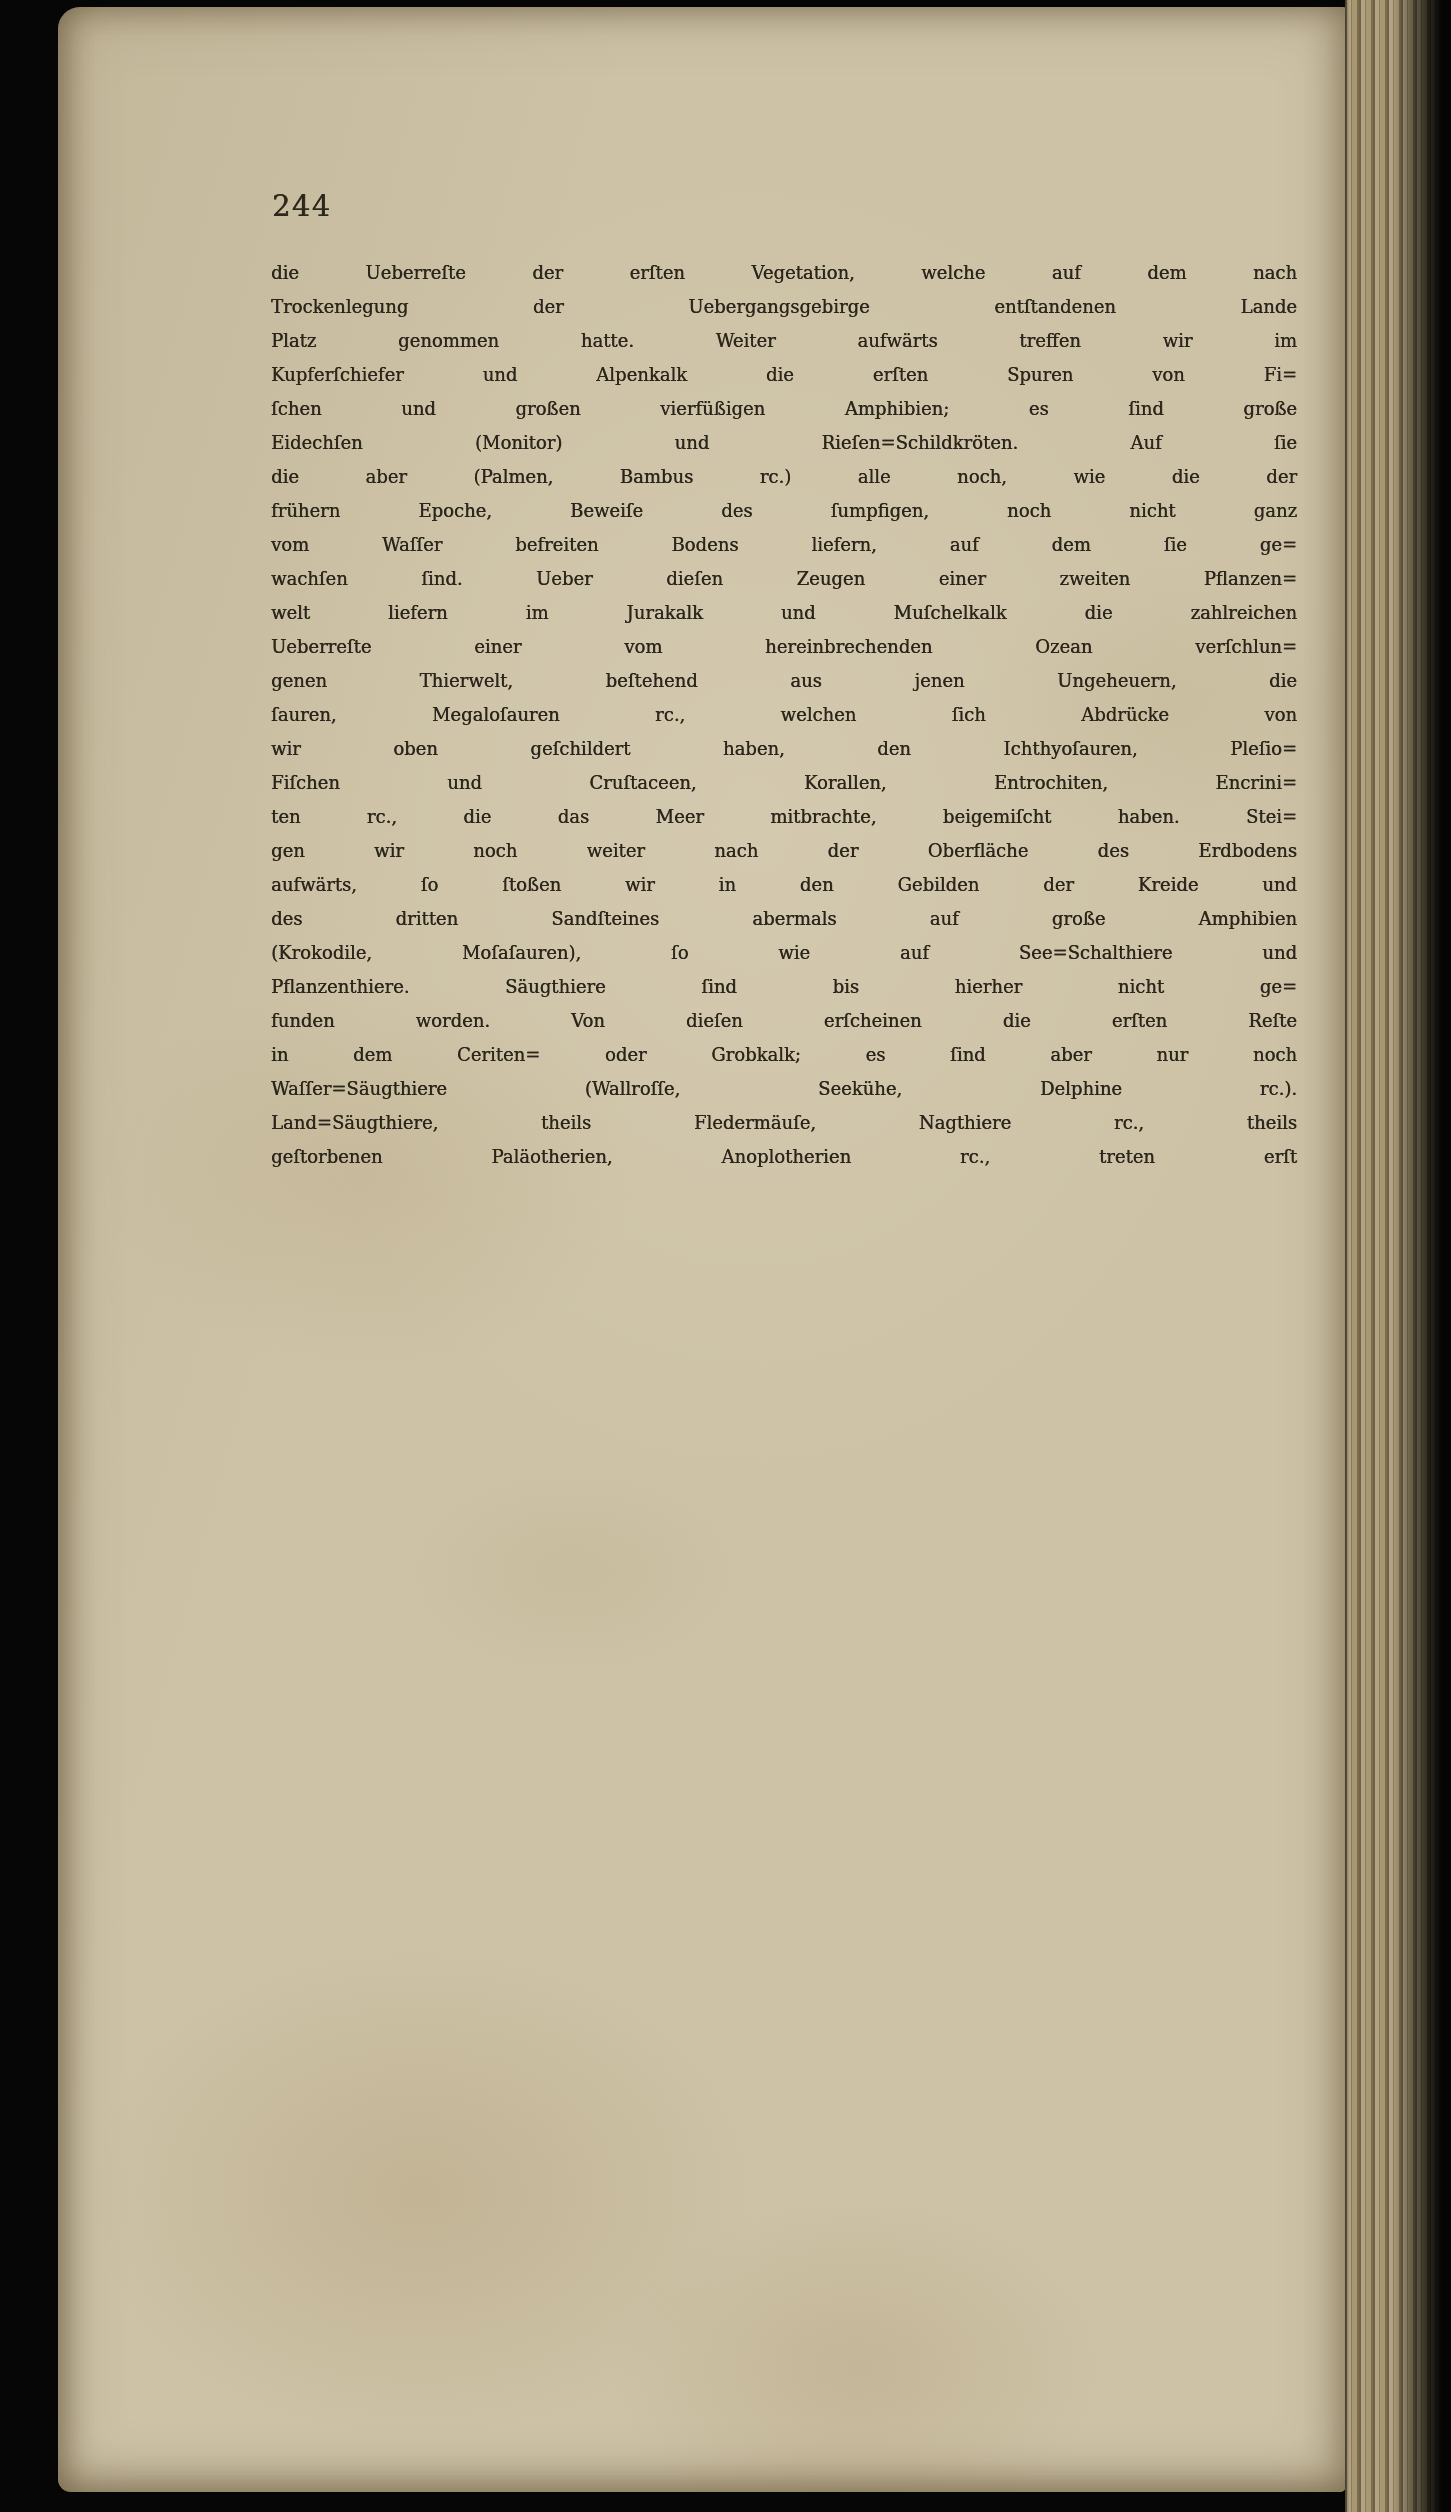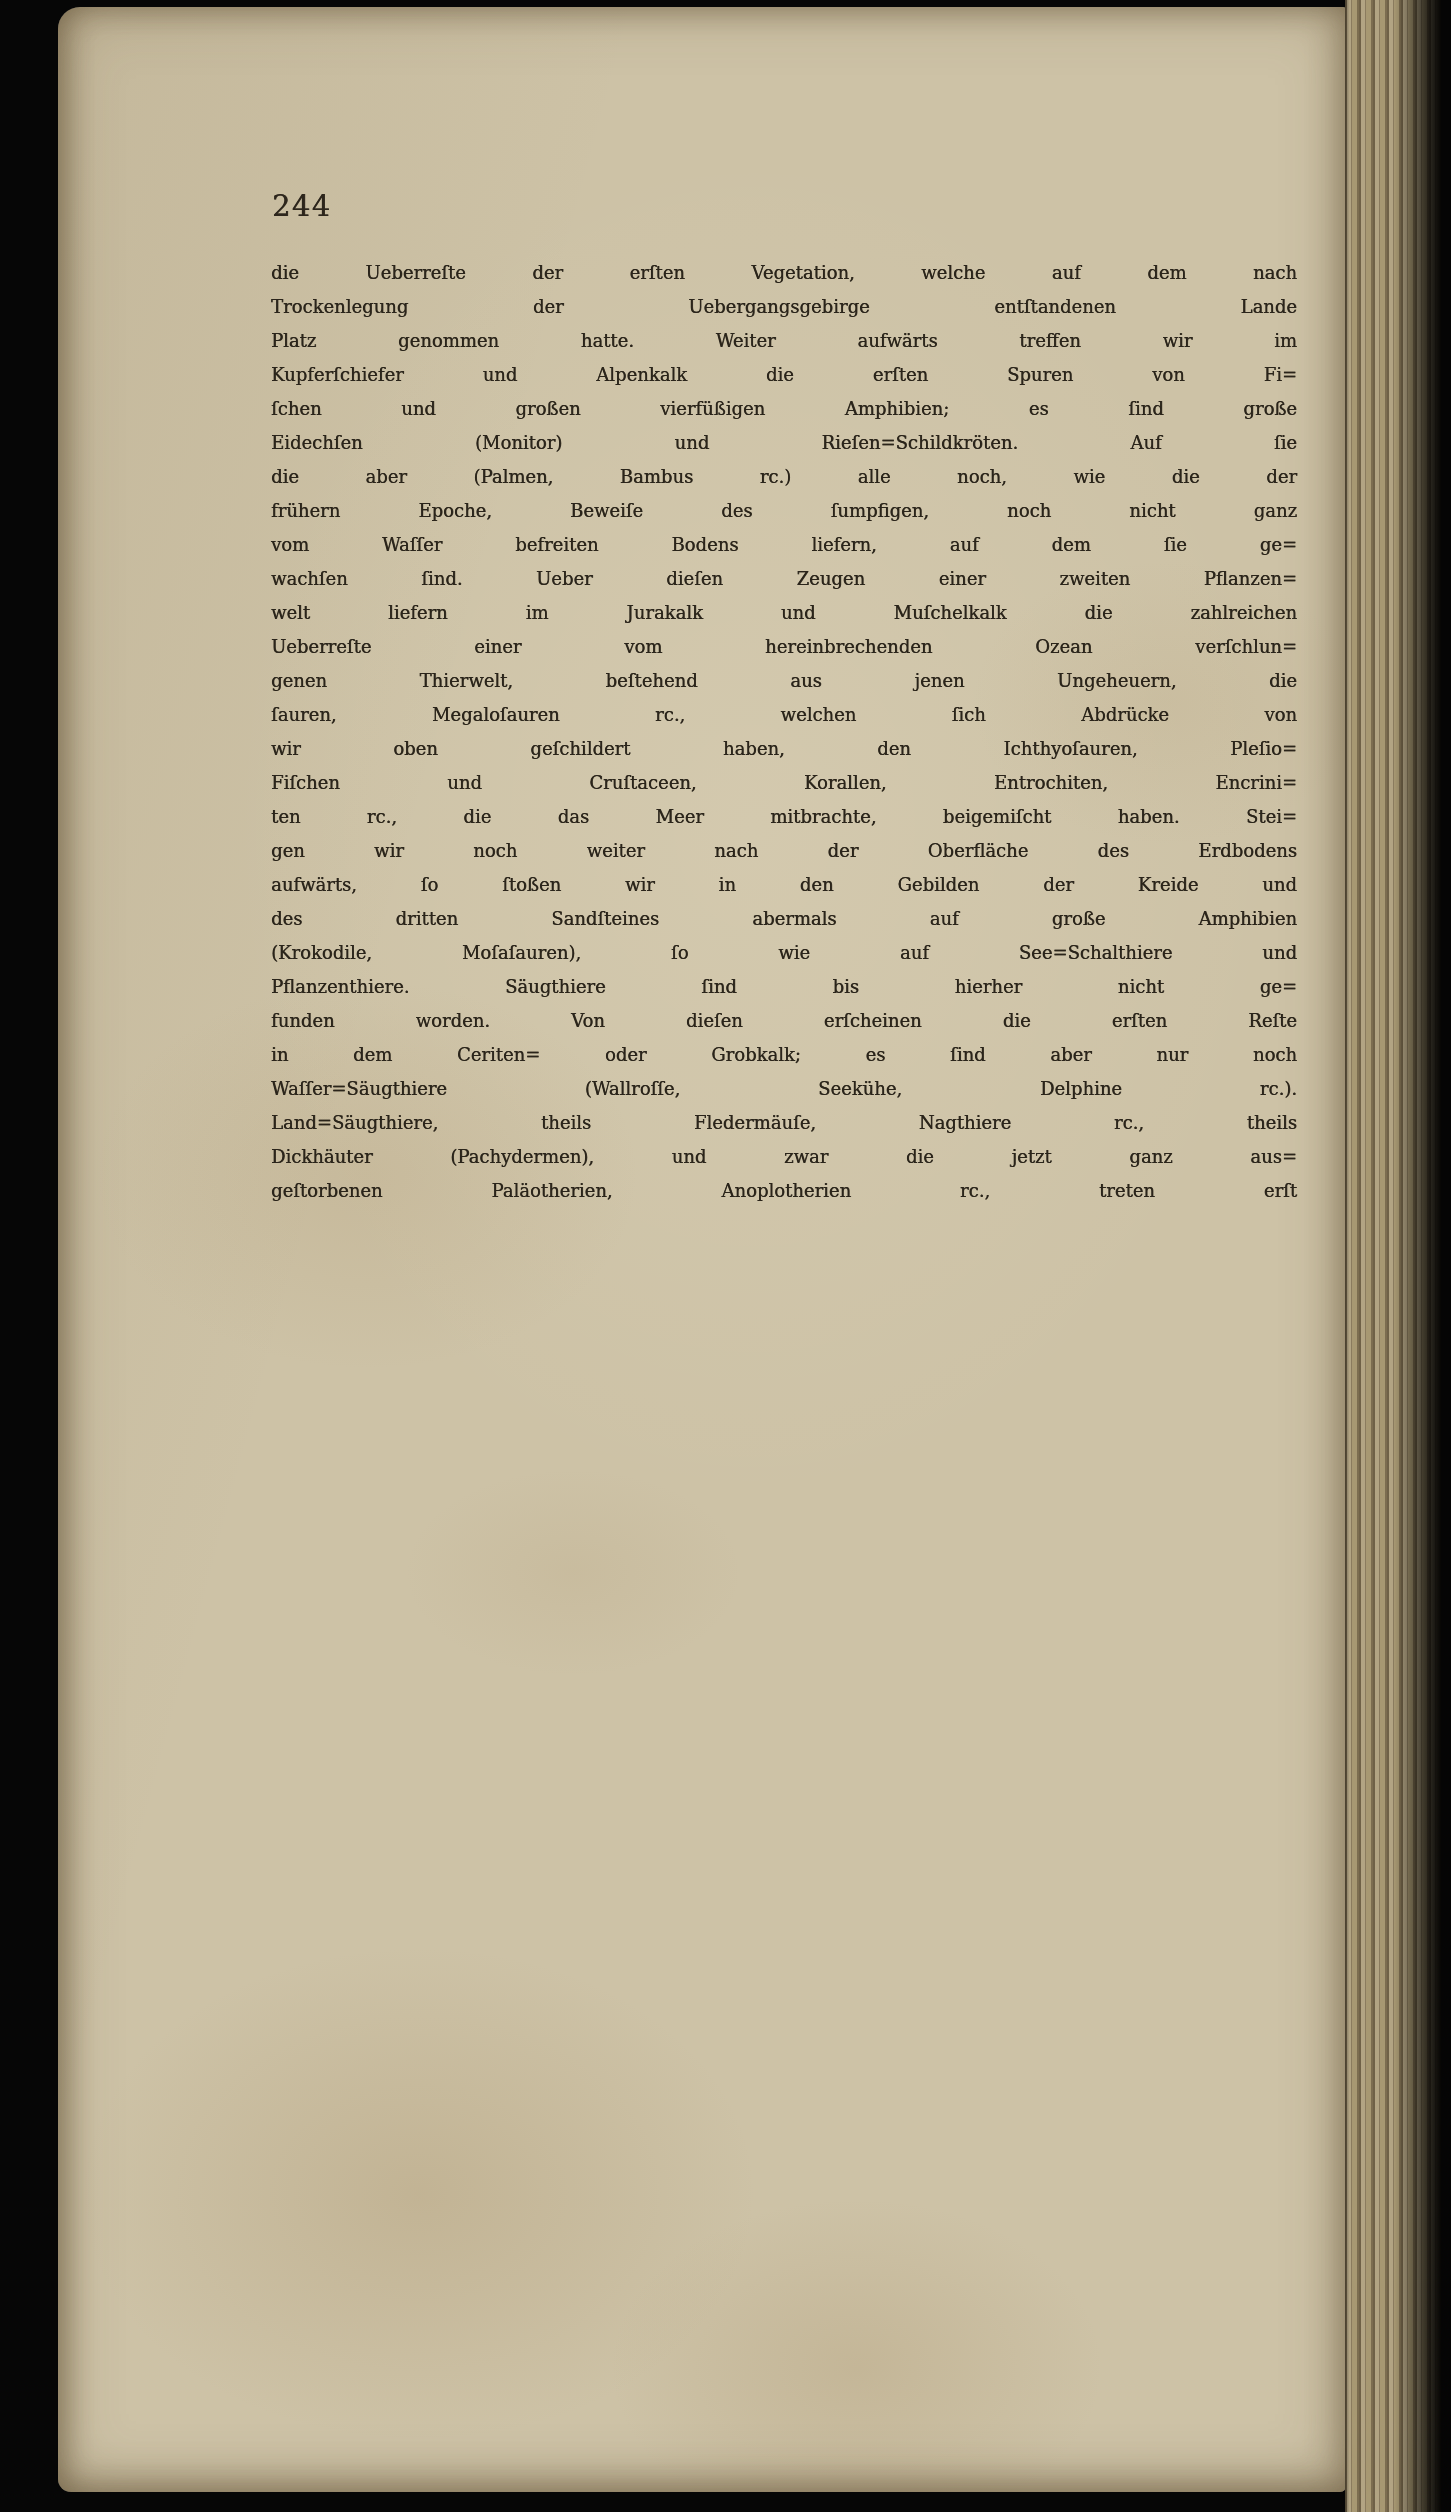--- a/index.html
+++ b/index.html
@@ -123,20 +123,19 @@
       <div class="text-line">ten rc., die das Meer mitbrachte, beigemiſcht haben. Stei=</div>
       <div class="text-line">gen wir noch weiter nach der Oberfläche des Erdbodens</div>
       <div class="text-line">aufwärts, ſo ſtoßen wir in den Gebilden der Kreide und</div>
       <div class="text-line">des dritten Sandſteines abermals auf große Amphibien</div>
       <div class="text-line">(Krokodile, Moſaſauren), ſo wie auf See=Schalthiere und</div>
       <div class="text-line">Pflanzenthiere.   Säugthiere ſind bis hierher nicht ge=</div>
       <div class="text-line">funden worden.  Von dieſen erſcheinen die erſten Reſte</div>
       <div class="text-line">in dem Ceriten= oder Grobkalk; es ſind aber nur noch</div>
       <div class="text-line">Waſſer=Säugthiere (Wallroſſe, Seekühe, Delphine rc.).</div>
       <div class="text-line">Land=Säugthiere, theils Fledermäuſe, Nagthiere rc., theils</div>
-      <div class="text-line">Dickhäuter (Pachydermen), und zwar die jetzt ganz aus=</div>
       <div class="text-line">geſtorbenen Paläotherien, Anoplotherien rc., treten erſt</div>
     </div>
 </div>
 
 <div class="fore-edge"></div>
 <div class="right-black"></div>
 
 
 </body></html>

